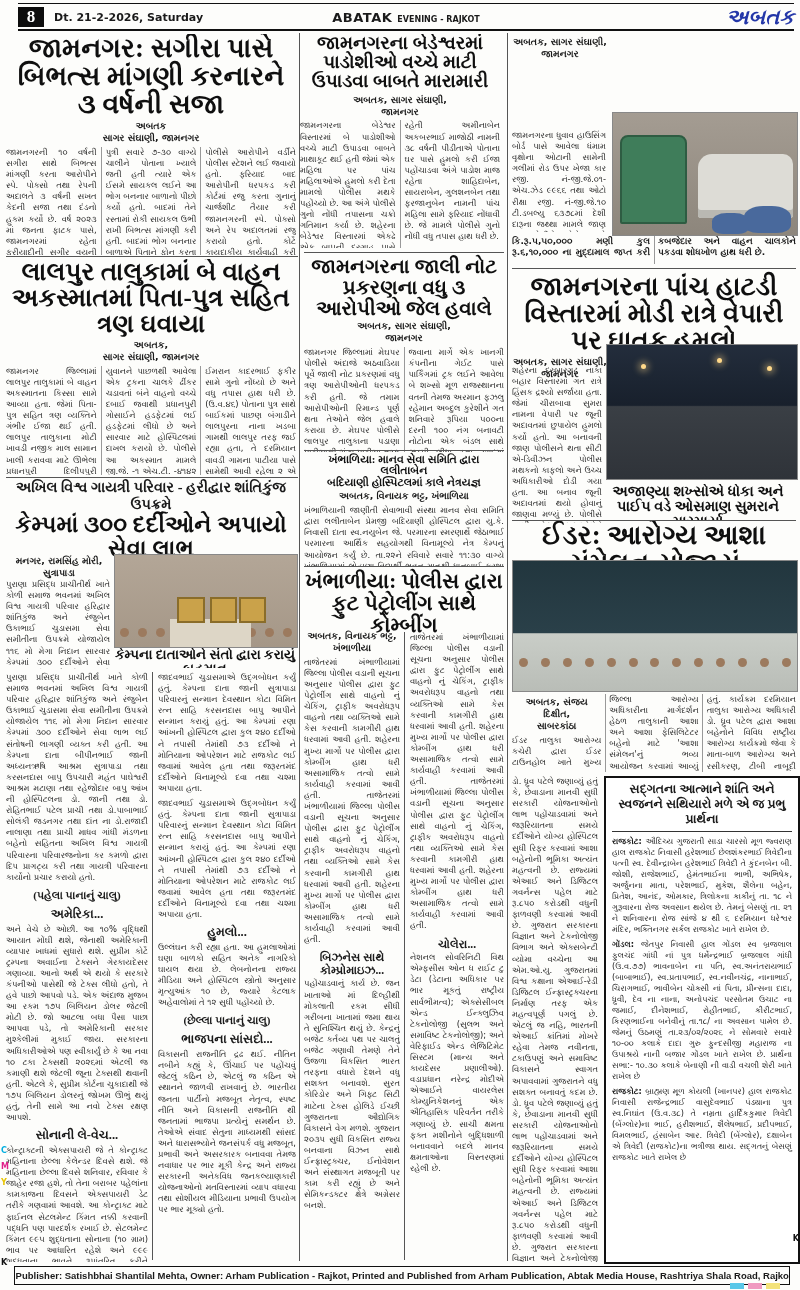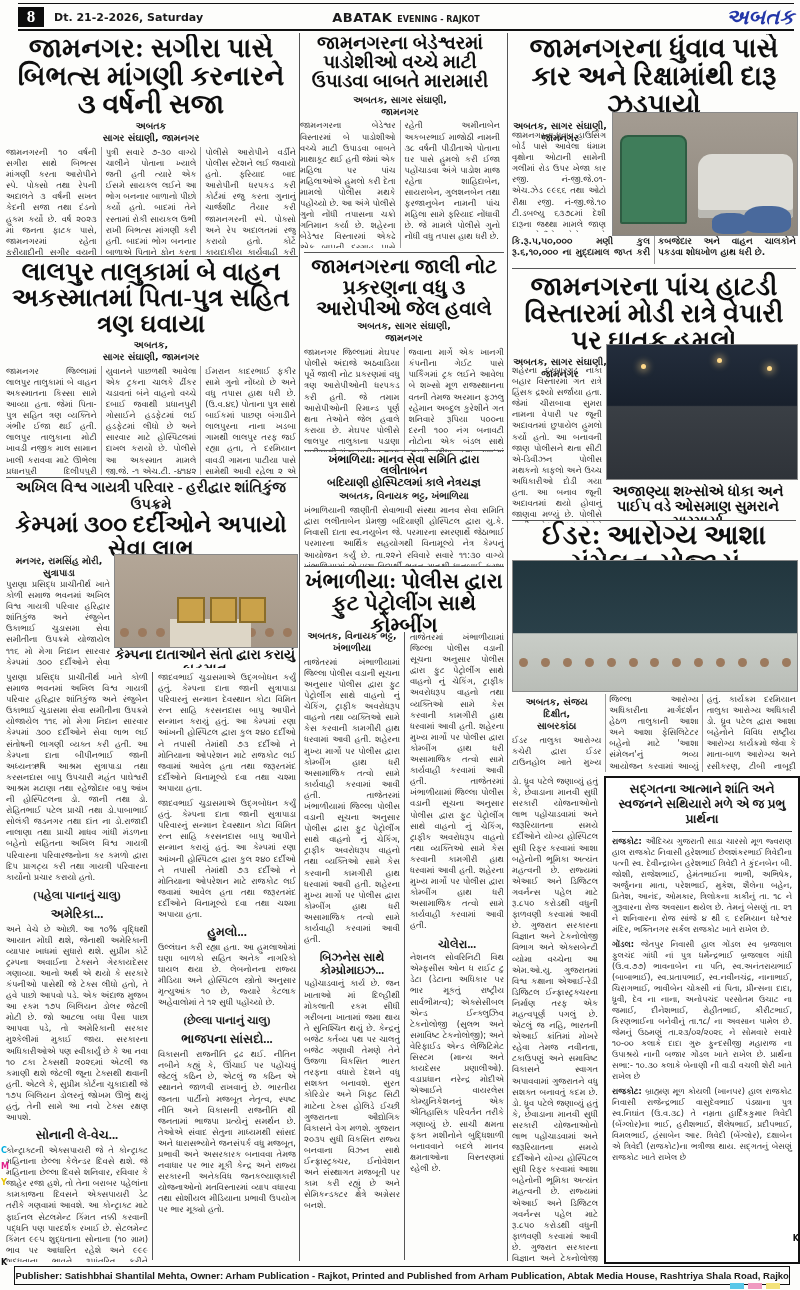--- a/index.html
+++ b/index.html
@@ -101,21 +101,20 @@
   <div class="blk" style="left:300px;top:34px;width:200px;height:214px">
     <div class="hl" style="font-size:18.5px">જામનગરના બેડેશ્વરમાં પાડોશીઓ વચ્ચે માટી ઉપાડવા બાબતે મારામારી</div>
     <div class="by">
       <span>અબતક, સાગર સંઘાણી,</span><br>
       <span>જામનગર</span>
     </div>
     <div class="bd cols2" style="height:140px">જામનગરના બેડેશ્વર વિસ્તારમાં બે પાડોશીઓ વચ્ચે માટી ઉપાડવા બાબતે માથાકૂટ થઈ હતી જેમાં એક મહિલા પર પાંચ મહિલાઓએ હુમલો કરી દેતા મામલો પોલીસ મથકે પહોંચ્યો છે. આ અંગે પોલીસે ગુનો નોંધી તપાસના ચક્રો ગતિમાન કર્યા છે. શહેરના બેડેશ્વર વિસ્તારમાં એકઢે એક બાપુની દરગાહ પાસે રહેતી અમીનાબેન અકબરભાઈ માજોઠી નામની ૩૮ વર્ષની પીડીતાએ પોતાના ઘર પાસે હુમલો કરી ઈજા પહોંચાડવા અંગે પાડોશ માજ રહેતા શાહિદાબેન, સાયરાબેન, ગુલશનબેન તથા ફરજાનુબેન નામની પાંચ મહિલા સામે ફરિયાદ નોંધાવી છે. જે મામલે પોલીસે ગુનો નોંધી વધુ તપાસ હાથ ધરી છે.</div>
   </div>
 
   <div class="blk" style="left:512px;top:34px;width:284px;height:198px">
-    <div class="hl" style="font-size:27px">જામનગરના ધુંવાવ પાસે કાર અને રિક્ષામાંથી દારૂ ઝડપાયો</div>
     <div class="by" style="width:96px">
       <span>અબતક, સાગર સંઘાણી,</span><br>
       <span>જામનગર</span>
     </div>
     <div class="bd" style="position:absolute;left:0;top:96px;width:94px;height:100px">જામનગરના ધુવાવ હાઉસિંગ બોર્ડ પાસે આવેલા ધંમામ વૃક્ષોના ઓટાની સામેની ગલીમાં રોડ ઉપર ખેજા કાર રજી. નં-જી.જે.૦૧-એચ.ઝેડ ૯૯૬૬ તથા ઓટો રીક્ષા રજી. નં-જી.જે.૧૦ ટી.ડબલ્યુ ૬૩૭૮માં દેશી દારૂના જથ્થા મામલે જાણ થતા પોલીસે દરોડો પાડ્યો હતો. જ્યાં તલાસી દરમિયાન બંને વાહનોમાંથી રૂ.૬૦,૦૦૦ ની કિંમતનો ૩૦૦ લિટર દેશી દારૂનો જથ્થો મળી આવ્યો હતો.</div>
   </div>
   <div class="ph ph1 blk" style="left:612px;top:112px;width:184px;height:122px">
     <span class="rick"></span>
     <span class="car"></span>
     <span class="person" style="left:22%;top:16%">

